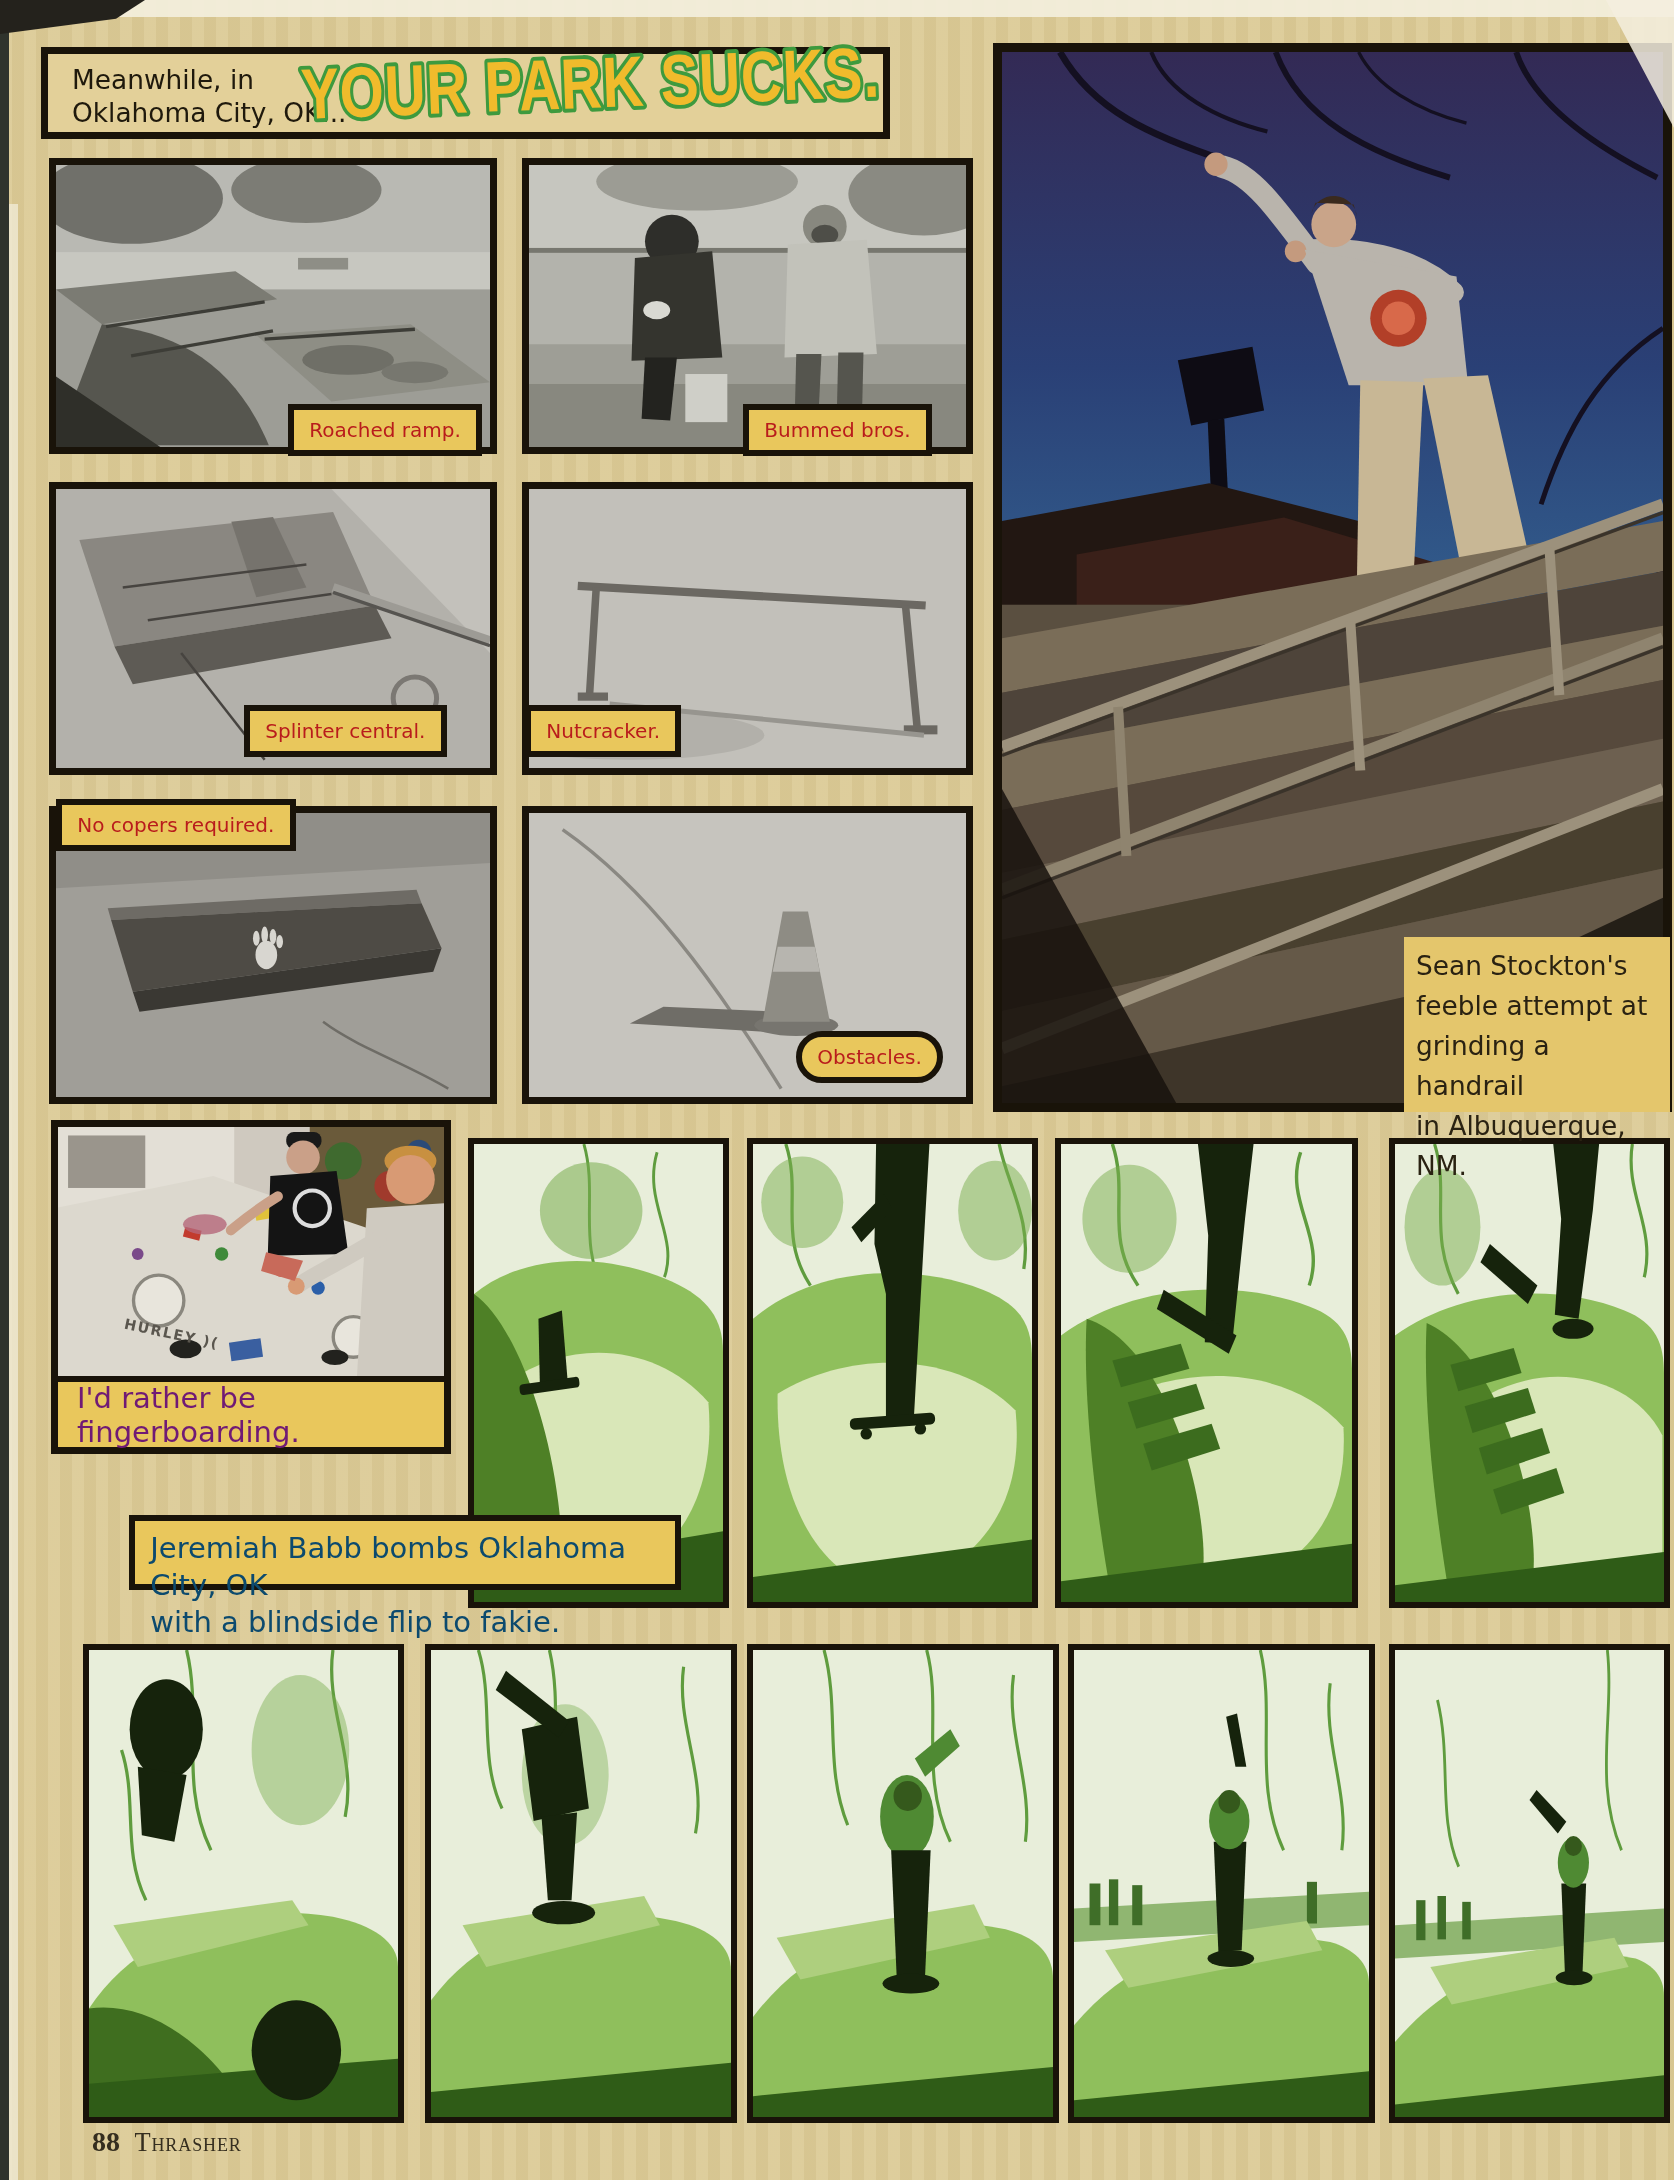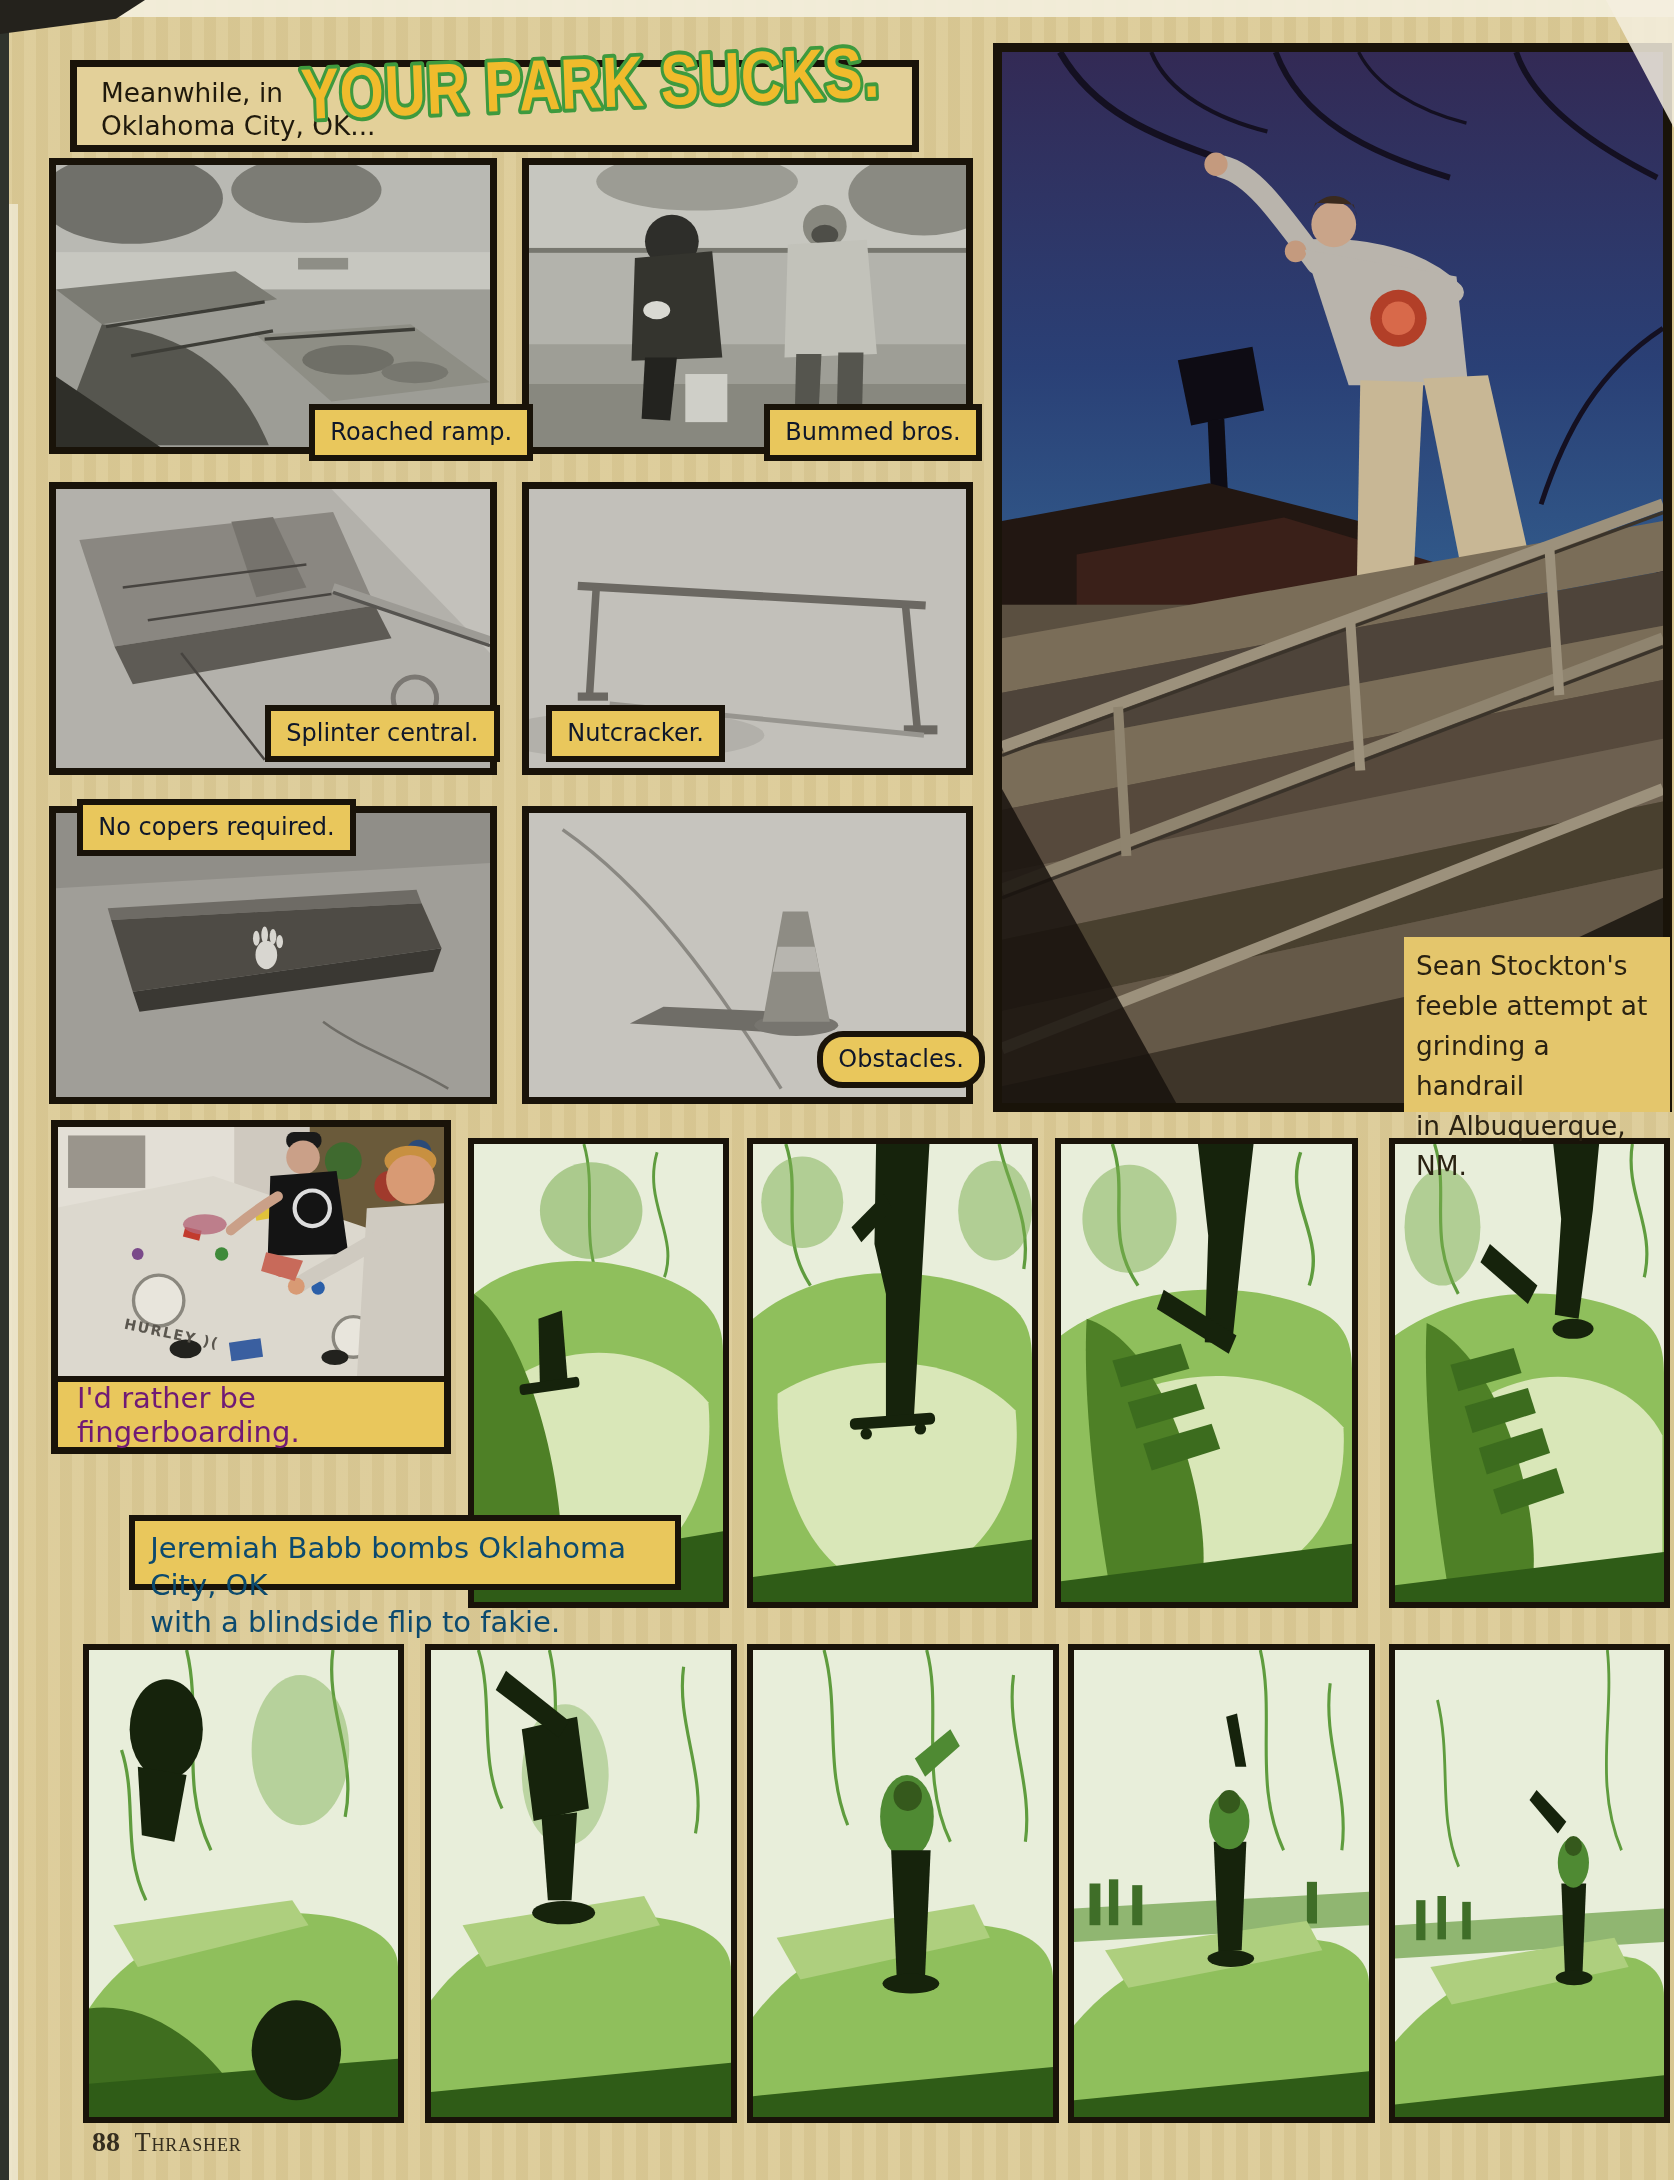--- a/index.html
+++ b/index.html
@@ -3,23 +3,23 @@
 <meta charset="utf-8">
 <style>
   html,body{margin:0;padding:0;background:#6b665c;}
   #page{position:relative;width:1675px;height:2181px;overflow:hidden;
         background:#dccb97;
         background-image:repeating-linear-gradient(90deg,rgba(255,255,255,.05) 0 12px,rgba(120,95,40,.05) 12px 24px);
         font-family:"DejaVu Sans",sans-serif;color:#221b0d;}
   .photo{position:absolute;box-sizing:border-box;border:7.7px solid #191309;background:#9a9a94;}
   .photo svg{display:block;width:100%;height:100%;}
   .cap{position:absolute;box-sizing:border-box;background:#e9c75c;border:6px solid #191309;
-       color:#0f172a;font-size:24px;line-height:1.15;padding:8.5px 15.3px;white-space:nowrap;z-index:6;margin-left:21px;}
-  #header-box{position:absolute;left:41px;top:60px;width:849px;height:92px;box-sizing:border-box;
-       border:7.7px solid #191309;background:#e3d099;margin-left:29px;}
+       color:#b91c1c;font-size:20px;line-height:1.15;padding:8.5px 15.3px;white-space:nowrap;z-index:6;}
+  #header-box{position:absolute;left:41px;top:47px;width:849px;height:92px;box-sizing:border-box;
+       border:7.7px solid #191309;background:#e3d099;}
   #intro{position:absolute;left:24px;top:8.5px;font-size:26.4px;line-height:33px;color:#1f190c;}
   #title-svg{position:absolute;left:290px;top:37px;width:613px;height:111px;overflow:visible;z-index:7;}
   #title-text{font-family:"Liberation Sans",sans-serif;font-weight:bold;letter-spacing:1px;}
   #sean-cap{position:absolute;left:1404px;top:937px;width:266px;height:175px;box-sizing:border-box;
        background:#e4c66c;color:#2a2212;font-size:26.4px;line-height:40px;padding:8.5px 12px;z-index:6;}
   #jeremiah-cap{position:absolute;left:95px;top:1515px;width:552px;height:75px;box-sizing:border-box;
        background:#e9c75c;border:6.8px solid #191309;color:#0c4a6e;font-size:29px;line-height:37px;
        padding:8.5px 15.3px;z-index:8;margin-left:34px;}
   #fb-box{position:absolute;left:51px;top:1120px;width:400px;height:334px;box-sizing:border-box;
        border:7.7px solid #191309;background:#cfc9bf;z-index:2;}

